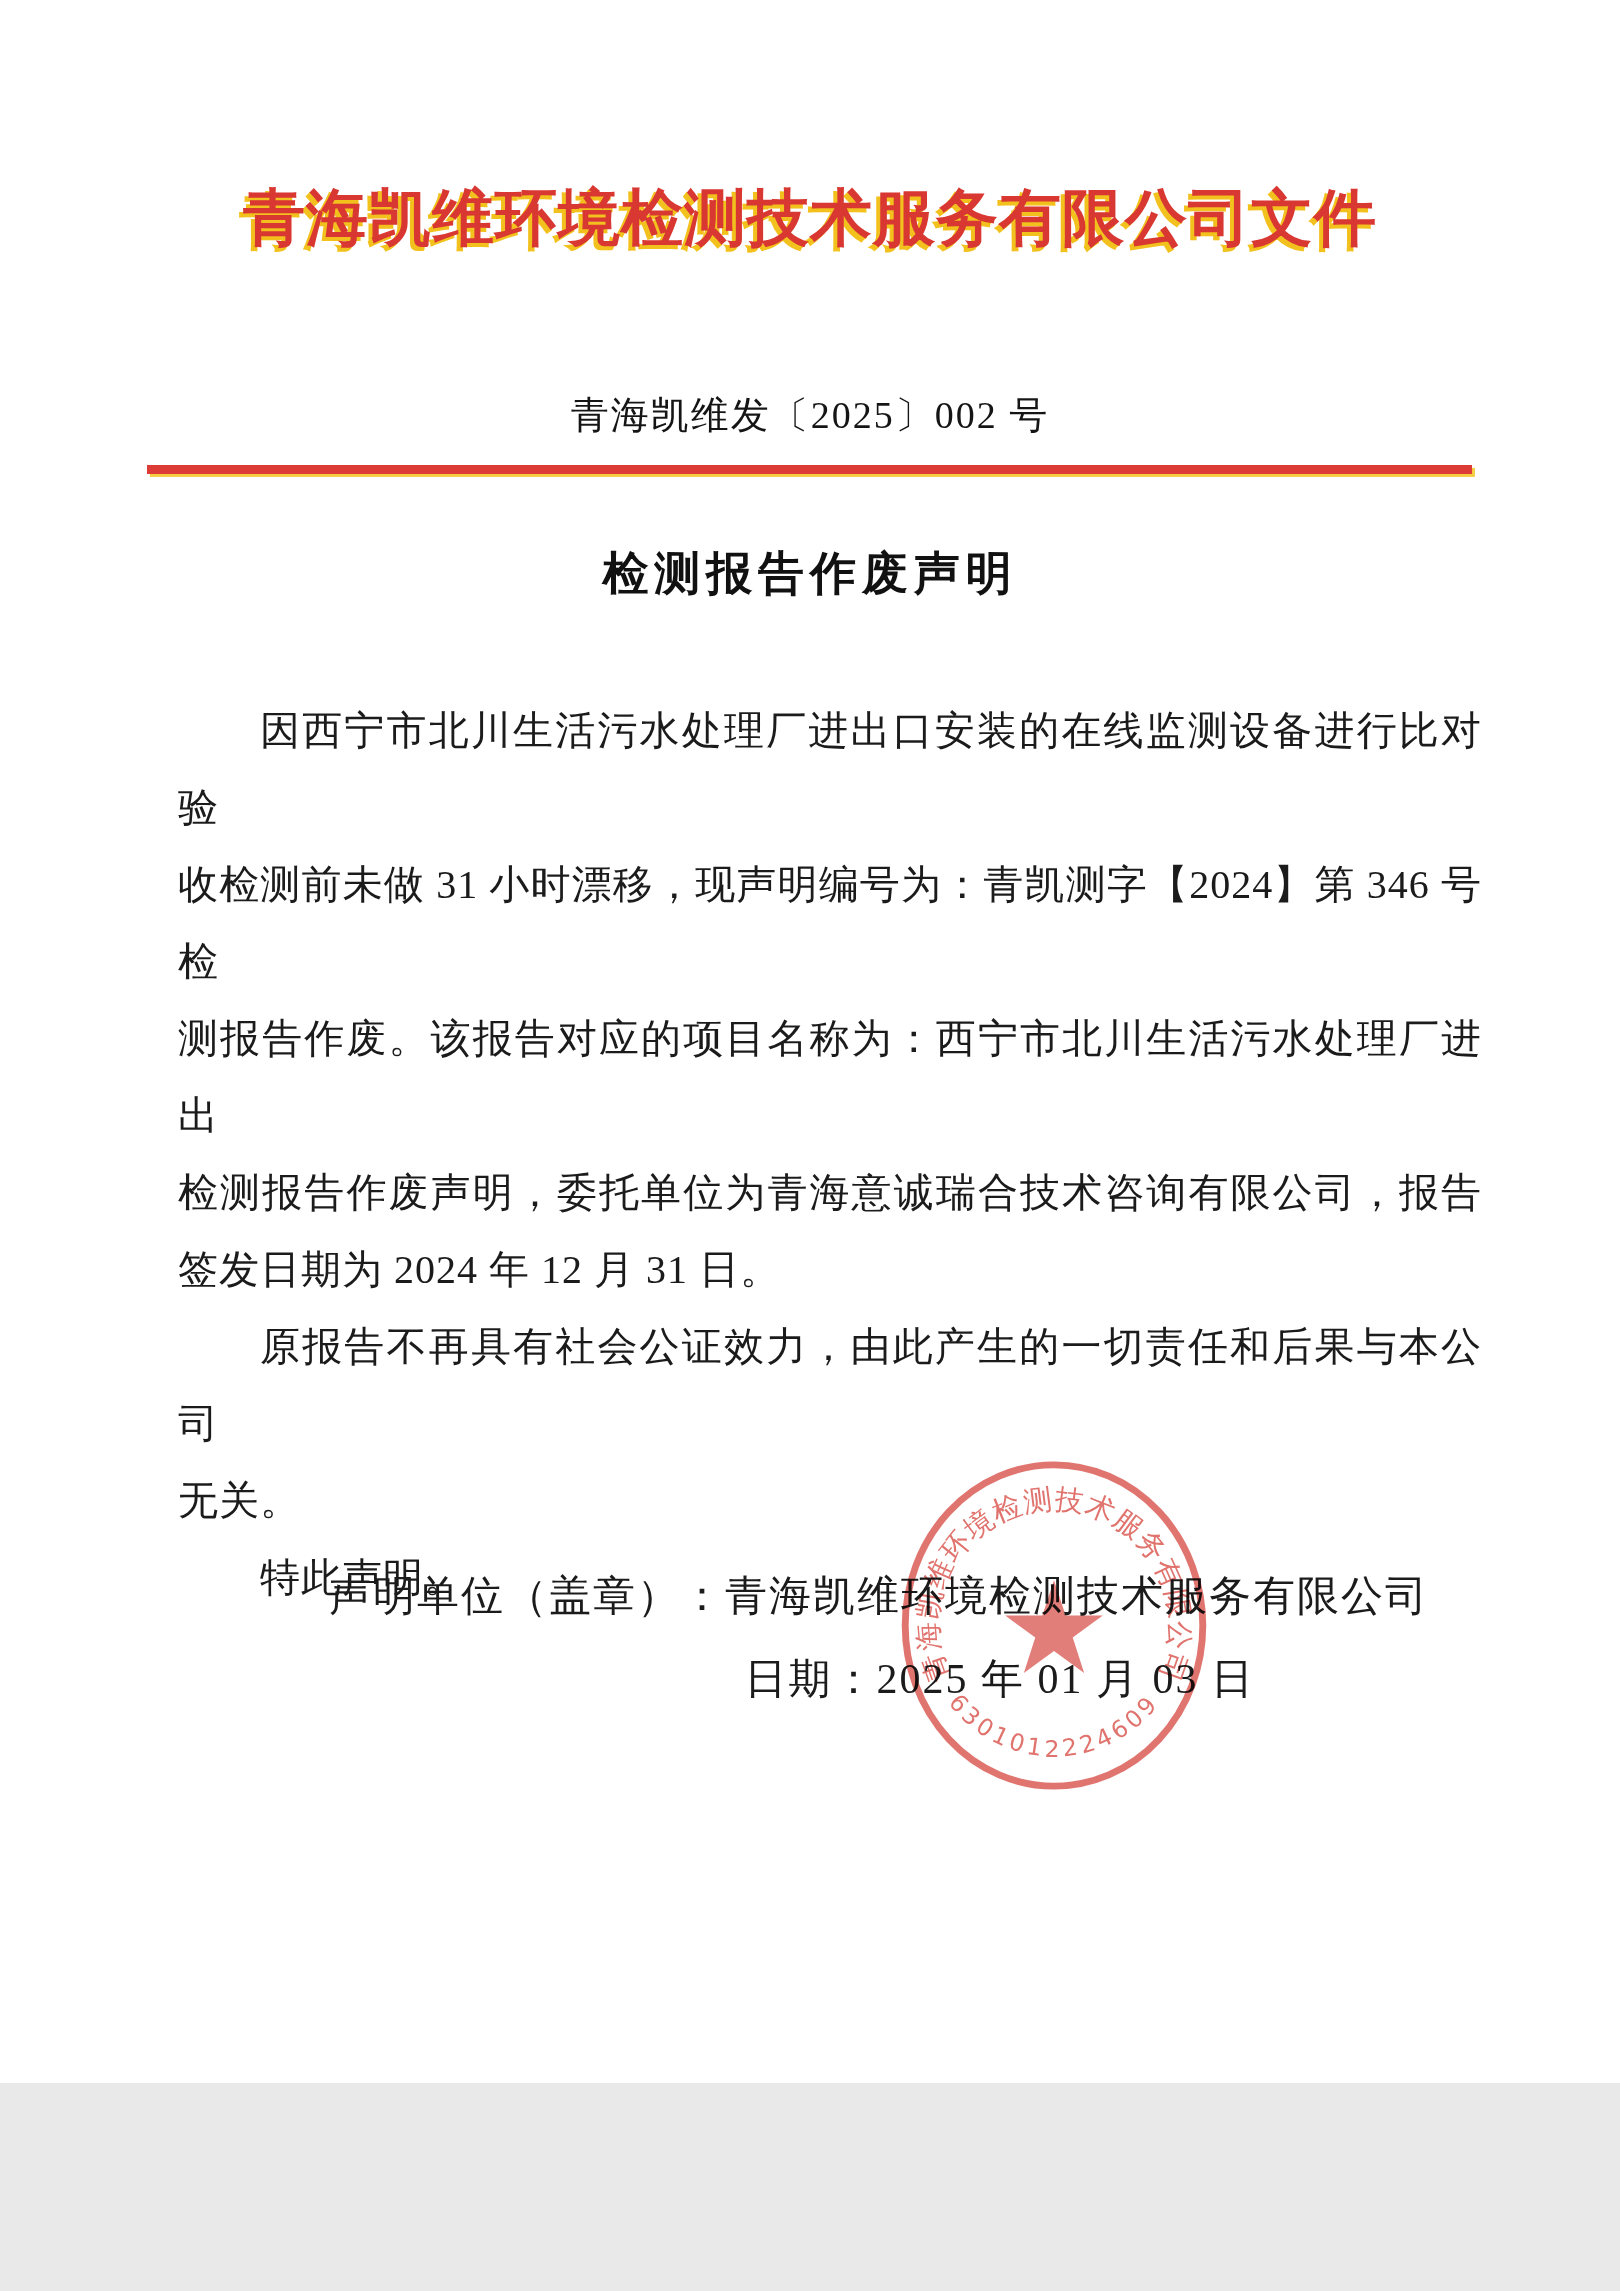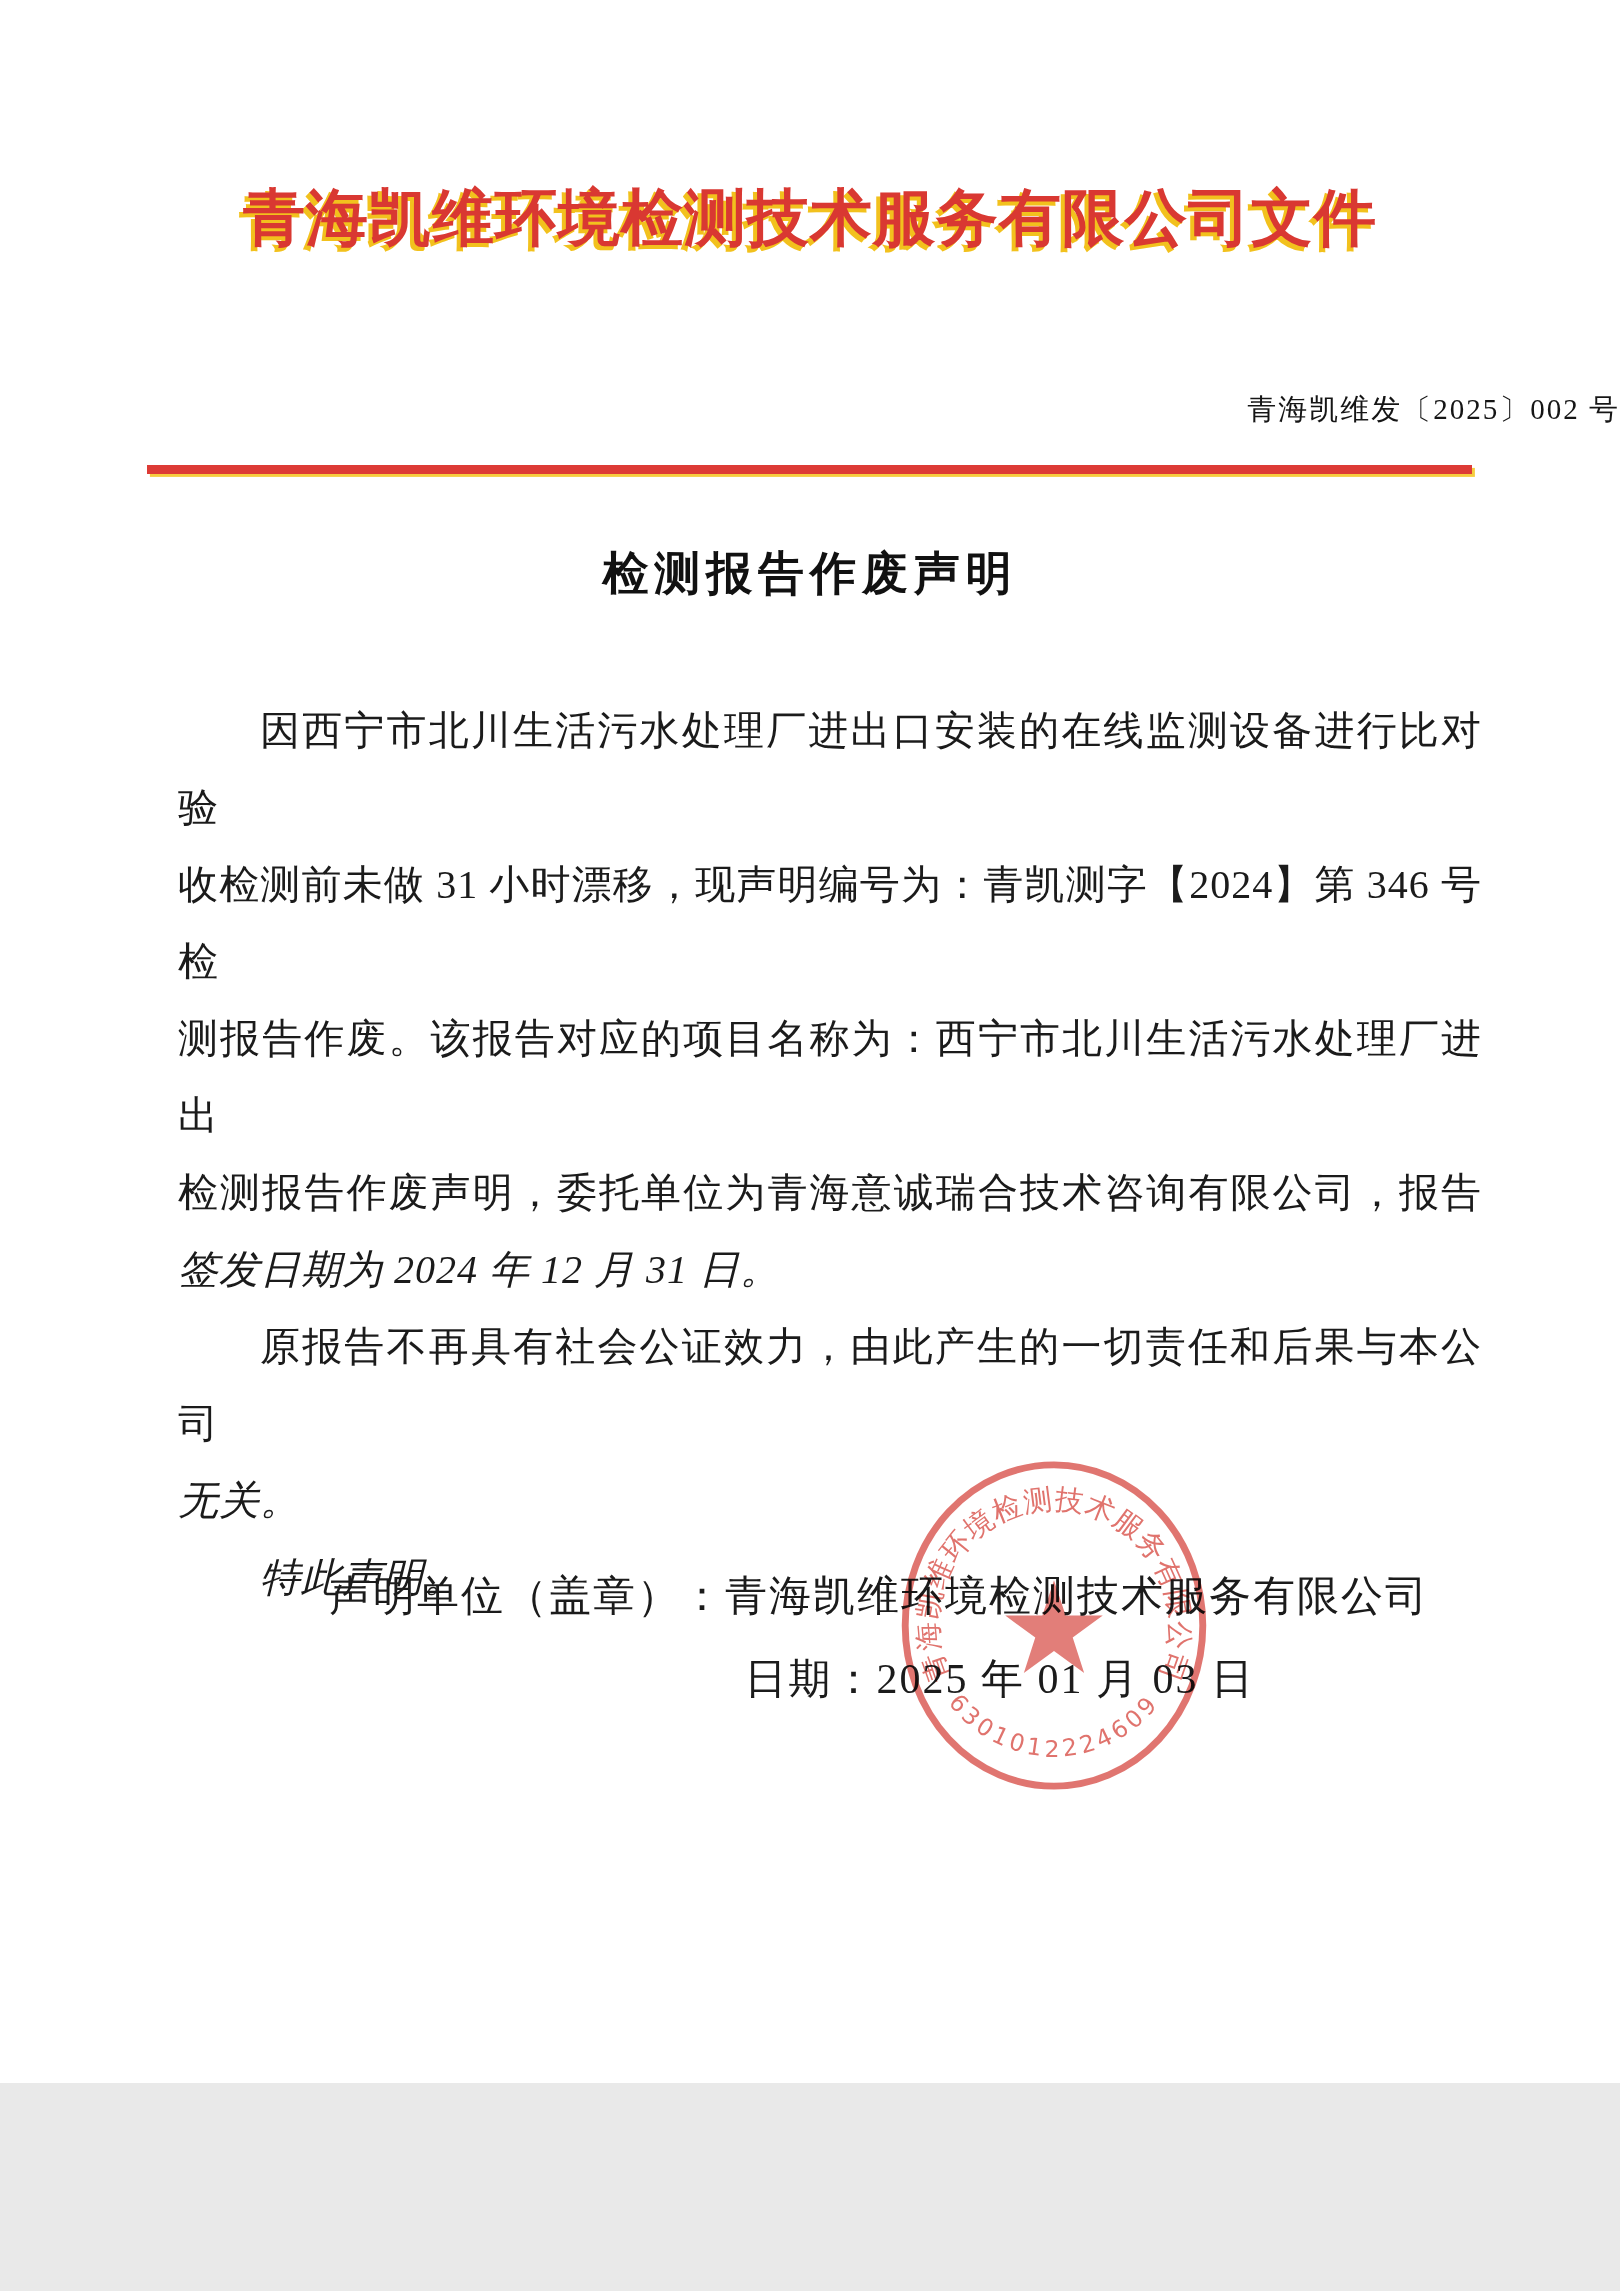--- a/index.html
+++ b/index.html
@@ -15,22 +15,22 @@
     position:absolute;top:176px;left:0;width:100%;
     text-align:center;
     font-size:62px;font-weight:bold;
     color:#d93832;
     text-shadow:-3.9px 3.9px 0 #f2c11d;
     letter-spacing:1px;
     white-space:nowrap;
   }
   .doc-number{
     position:absolute;top:390px;left:0;width:100%;
-    text-align:right;
-    font-size:29px;color:#151515;
+    text-align:center;
+    font-size:38px;color:#151515;
     letter-spacing:2px;
   }
   .red-rule{
     position:absolute;left:147px;top:465px;
     width:1325px;height:8.8px;
     background:#dd3b36;
     box-shadow:2.9px 2.9px 0 rgba(244,196,29,0.85);
   }
   .heading{
     position:absolute;top:543px;left:0;width:100%;
@@ -44,21 +44,20 @@
   }
   .bline{
     text-align:justify;
     text-align-last:justify;
     white-space:normal;
     letter-spacing:1px;
   }
   .bline.lastline{
     text-align:left;
     text-align-last:left;
-    font-style:italic;
   }
   .bline.indent{ text-indent:82px; }
   .sig-unit{
     position:absolute;top:1568px;right:191px;
     font-size:42px;color:#1b1b1b;letter-spacing:2px;
     white-space:nowrap;
   }
   .sig-date{
     position:absolute;top:1651px;right:365px;
     font-size:42px;color:#1b1b1b;letter-spacing:2px;

